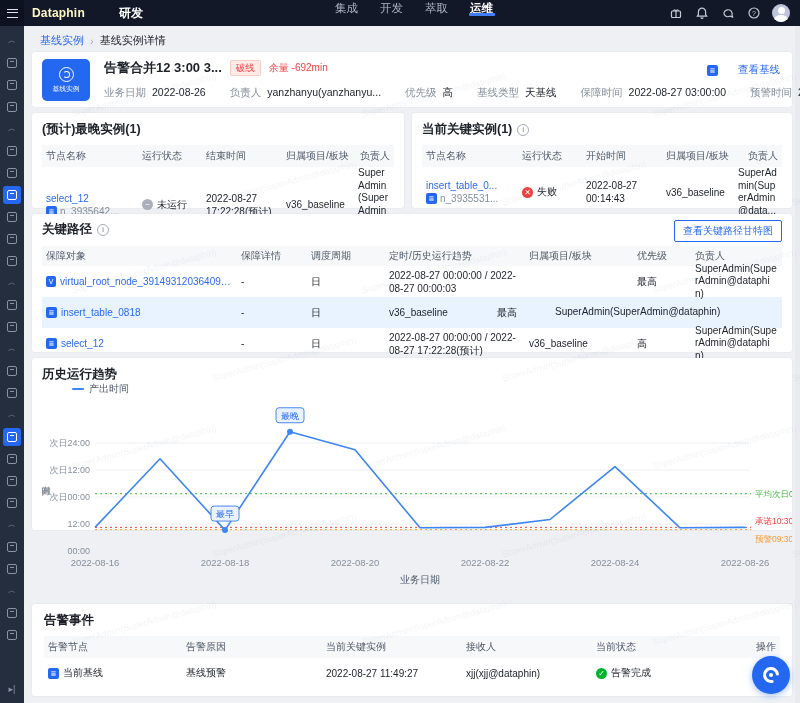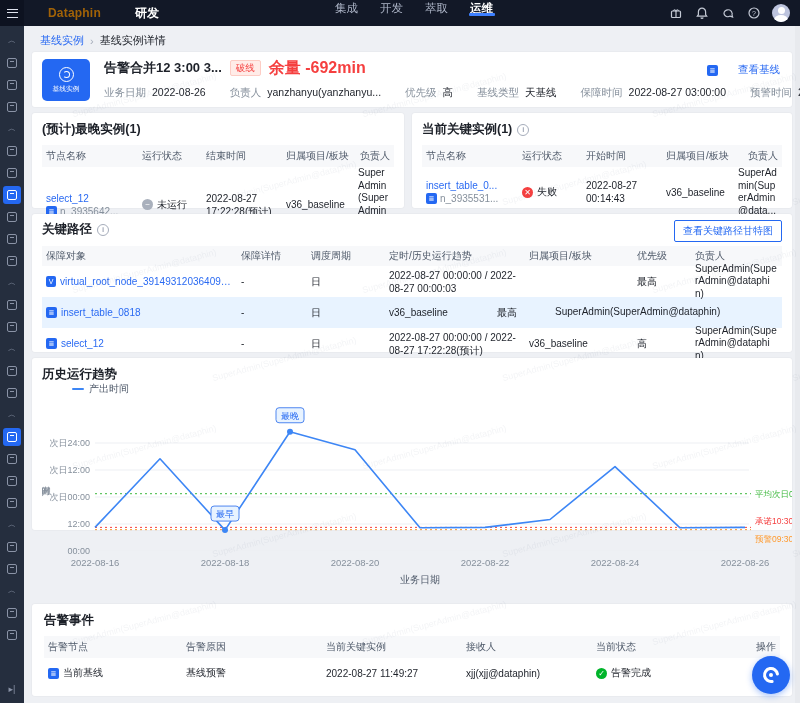--- a/index.html
+++ b/index.html
@@ -9,21 +9,21 @@
     position: relative; overflow: hidden;
     background: #eef0f4; color: #1d2129; font-size: 11px;
   }
   
   .navbar { position:absolute; left:0; top:0; width:800px; height:26px;
     background:#121827; display:flex; align-items:center; z-index:40; }
   .nav-burger { width:24px; height:26px; display:flex; align-items:center; justify-content:center; background:#0d1220; cursor:pointer; }
   .nav-burger i { display:block; width:11px; height:9px;
     border-top:1.5px solid #dfe3ee; border-bottom:1.5px solid #dfe3ee; position:relative; }
   .nav-burger i::after{ content:""; position:absolute; left:0; top:2.4px; width:11px; height:1.5px; background:#dfe3ee; }
-  .nav-brand { color:#a16207; font-weight:bold; font-size:12px; margin-left:24px; letter-spacing:.2px; }
+  .nav-brand { color:#fef9c3; font-weight:bold; font-size:12px; margin-left:8px; letter-spacing:.2px; }
   .nav-module { color:#fff; font-size:12px; margin-left:34px; font-weight:bold; }
   .nav-tabs { position:absolute; left:335px; top:0; height:26px; display:flex; gap:22px; }
   .nav-tab { height:16px; display:flex; align-items:center; color:#aeb6c8; font-size:11.5px; cursor:pointer; position:relative; }
   .nav-tab.active { color:#fff; font-weight:bold; }
   .nav-tab.active::after { content:""; position:absolute; left:50%; transform:translateX(-50%);
     bottom:0; width:26px; height:3px; background:#3d7fff; border-radius:1px; }
   .nav-right { position:absolute; right:10px; top:0; height:26px; display:flex; align-items:center; gap:10px; }
   .nav-ic { width:16px; height:16px; display:flex; align-items:center; justify-content:center; cursor:pointer; }
   .nav-ic svg { display:block; }
   .avatar { width:18px; height:18px; border-radius:50%; background:#bdc4de; position:relative; overflow:hidden; cursor:pointer; }
@@ -50,21 +50,21 @@
   .hd-card { left:32px; top:52px; width:760px; height:55px; padding:7px 12px 0 10px; }
   .hd-tile { position:absolute; left:10px; top:7px; width:48px; height:42px; background:#2468f2; border-radius:5px;
     display:flex; flex-direction:column; align-items:center; justify-content:center; gap:2px; cursor:pointer; }
   .hd-tile-ic { width:15px; height:15px; border:1.6px solid #fff; border-radius:50%; position:relative; }
   .hd-tile-ic::after { content:""; position:absolute; left:3.2px; top:3.2px; width:5px; height:5px; border:1.4px solid #fff; border-radius:50%; border-left-color:transparent; }
   .hd-tile-label { color:#fff; font-size:7.5px; transform:scale(.9); white-space:nowrap; }
   .hd-main { margin-left:62px; }
   .hd-titlerow { display:flex; align-items:center; gap:8px; height:18px; }
   .hd-title { font-size:13px; font-weight:bold; color:#1d2129; }
   .hd-badge { font-size:9.5px; color:#f53f3f; background:#ffece8; border:1px solid #fdcdc5; border-radius:2px; padding:0 5px; line-height:14px; }
-  .hd-margin { font-size:16px; color:#f53f3f;font-weight:bold; }
+  .hd-margin { font-size:10px; color:#f53f3f; }
   .hd-view { position:absolute; right:12px; top:11px; display:flex; align-items:center; gap:20px; color:#2a6af2; font-size:10.5px; cursor:pointer; }
   .mini-sq { display:inline-flex; width:11px; height:11px; background:#2468f2; border-radius:2px; color:#fff; font-size:7px; line-height:11px; justify-content:center; align-items:center; }
   .hd-fields { display:flex; gap:24px; margin-top:9px; white-space:nowrap; }
   .hd-field { font-size:10.5px; }
   .hd-field .lb { color:#86909c; margin-right:6px; }
   .hd-field .vl { color:#1d2129; }
   
   .sec-title { font-size:12.5px; font-weight:bold; color:#1d2129; display:flex; align-items:center; gap:5px; }
   .info-ic { width:12px; height:12px; border:1px solid #a6adbb; color:#a6adbb; border-radius:50%;
     font-size:8px; line-height:10px; text-align:center; font-style:normal; cursor:pointer; }

